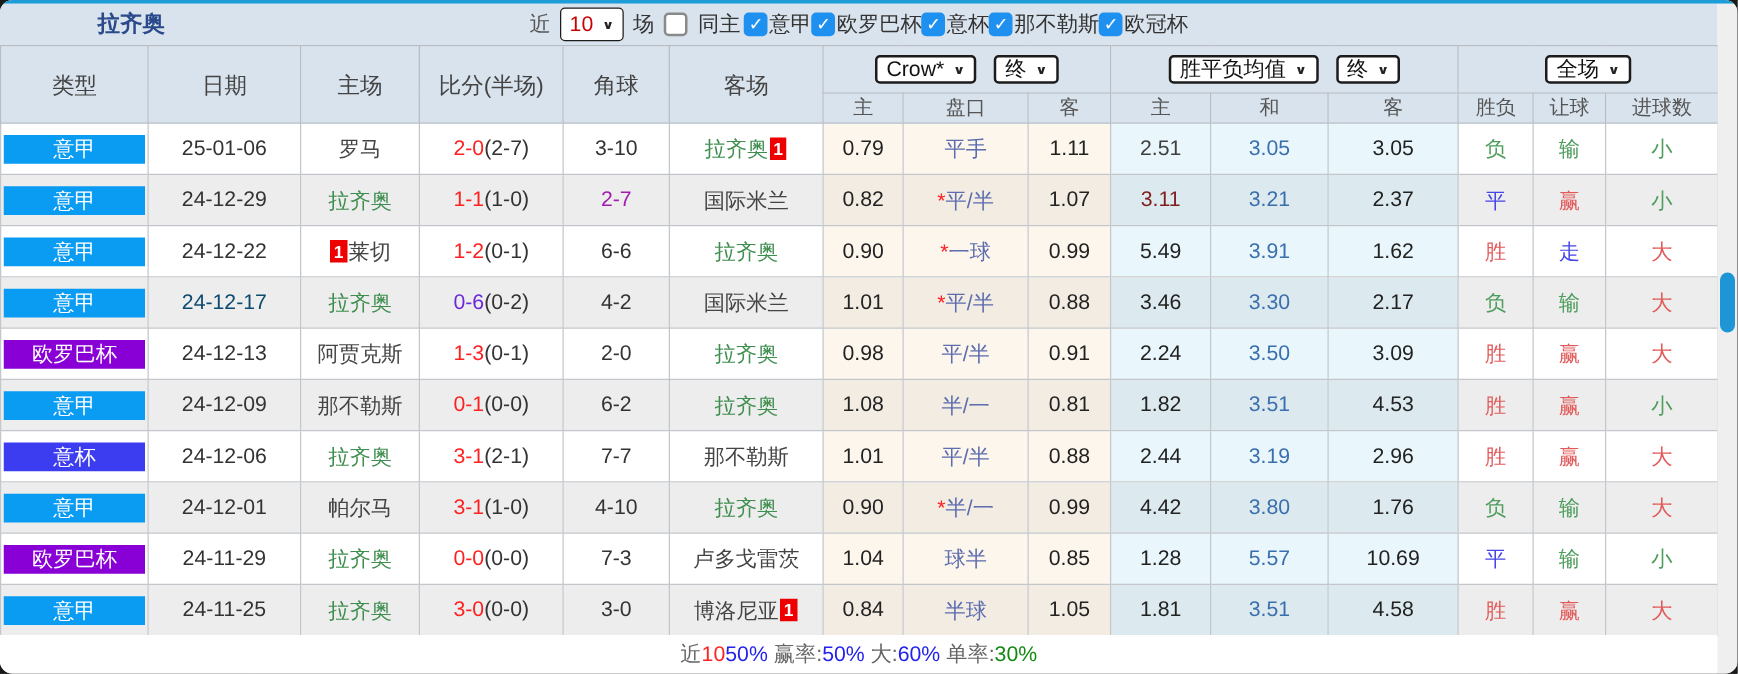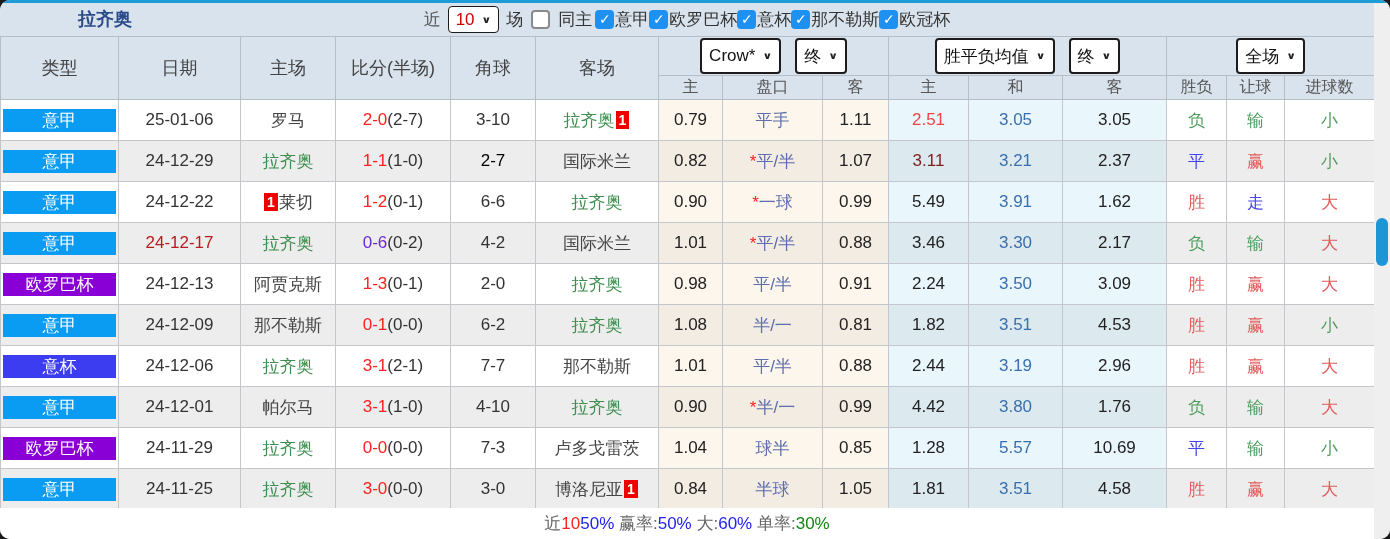--- a/index.html
+++ b/index.html
@@ -4,21 +4,21 @@
 <style>
   html,body{margin:0;padding:0;width:1390px;height:539px;overflow:hidden;background:#1a1a1a;}
   *{box-sizing:border-box;}
   body{font-family:"Liberation Sans","DejaVu Sans",sans-serif;}
   .app{position:relative;width:1390px;height:539px;background:#fff;border-radius:10px;overflow:hidden;}
   .topline{position:absolute;top:0;left:0;width:1390px;height:3px;background:#1e9cd7;}
   .topbar{position:absolute;top:3px;left:0;width:1374px;height:33px;background:#d9e3ed;}
   .title{position:absolute;left:78px;top:0;line-height:33px;font-size:18px;font-weight:bold;color:#2b4a8b;}
   .controls{position:absolute;left:0;right:0;top:0;height:33px;display:flex;align-items:center;justify-content:center;gap:3px;font-size:17px;color:#333;}
   .ctl-label{color:#555;}
-  .select{display:inline-flex;align-items:center;justify-content:space-between;background:#fff;border:2px solid #1c1c1c;border-radius:4px;height:36px;padding:0 7px;font-size:17px;color:#111;cursor:default;}
+  .select{display:inline-flex;align-items:center;justify-content:space-between;background:#fff;border:2px solid #1c1c1c;border-radius:4px;height:23px;padding:0 7px;font-size:17px;color:#111;cursor:default;}
   .select .chev{font-size:12px;font-weight:bold;color:#222;margin-left:7px;transform:scaleY(.8);}
   .select.small{height:27px;border-width:1.5px;margin:0 4px;}
   .red{color:#cc0000;}
   .cb{display:inline-block;width:19px;height:19px;border-radius:4px;vertical-align:middle;}
   .cb.off{background:#fff;border:2px solid #8a8a8a;}
   .cb.on{background:#1e90f0;border:2px solid #1e90f0;color:#fff;font-size:14px;font-weight:bold;line-height:15px;text-align:center;}
   .lea{display:inline-flex;align-items:center;gap:1px;}
   table{position:absolute;top:36px;left:0;width:1374px;border-collapse:collapse;table-layout:fixed;}
   th,td{border:1px solid #c3c7cc;text-align:center;vertical-align:middle;overflow:hidden;white-space:nowrap;}
   thead th{background:#d9e3ed;border-color:#b7bdc5;font-weight:normal;}
@@ -158,35 +158,35 @@
             <div class="badge-type" style="background: rgb(10, 155, 242);">意甲</div>
           </td>
           <td><span style="color: rgb(51, 51, 51);">25-01-06</span></td>
           <td><span style="color: rgb(68, 68, 68);">罗马</span></td>
           <td><span style="color: rgb(255, 32, 32);">2-0</span><span class="score-half" style="color: rgb(51, 51, 51);">(2-7)</span></td>
           <td><span style="color: rgb(51, 51, 51);">3-10</span></td>
           <td><span style="color: rgb(63, 142, 79);">拉齐奥</span><span class="rc-badge" style="background: rgb(238, 0, 0);">1</span></td>
           <td class="c-odds"><span style="color: rgb(34, 34, 34);">0.79</span></td>
           <td class="c-odds"><span style="color: rgb(93, 109, 174);">平手</span></td>
           <td class="c-odds"><span style="color: rgb(34, 34, 34);">1.11</span></td>
-          <td class="c-avg"><span style="color: #ef4444;">2.51</span></td>
+          <td class="c-avg"><span style="color: #404040;">2.51</span></td>
           <td class="c-avg"><span style="color: rgb(58, 111, 174);">3.05</span></td>
           <td class="c-avg"><span style="color: rgb(34, 34, 34);">3.05</span></td>
           <td><span style="color: rgb(77, 157, 92);">负</span></td>
           <td><span style="color: rgb(77, 157, 92);">输</span></td>
           <td><span style="color: rgb(77, 157, 92);">小</span></td>
         </tr>
         <tr>
           <td class="c-type">
             <div class="badge-type" style="background: rgb(10, 155, 242);">意甲</div>
           </td>
           <td><span style="color: rgb(51, 51, 51);">24-12-29</span></td>
           <td><span style="color: rgb(63, 142, 79);">拉齐奥</span></td>
           <td><span style="color: rgb(255, 32, 32);">1-1</span><span class="score-half" style="color: rgb(51, 51, 51);">(1-0)</span></td>
-          <td><span style="color: #000000;">2-7</span></td>
+          <td><span style="color: #a21caf;">2-7</span></td>
           <td><span style="color: rgb(68, 68, 68);">国际米兰</span></td>
           <td class="c-odds"><span style="color: rgb(34, 34, 34);">0.82</span></td>
           <td class="c-odds"><span style="color: rgb(255, 32, 32);">*</span><span style="color: rgb(93, 109, 174);">平/半</span></td>
           <td class="c-odds"><span style="color: rgb(34, 34, 34);">1.07</span></td>
           <td class="c-avg"><span style="color: #7f1d1d;">3.11</span></td>
           <td class="c-avg"><span style="color: rgb(58, 111, 174);">3.21</span></td>
           <td class="c-avg"><span style="color: rgb(34, 34, 34);">2.37</span></td>
           <td><span style="color: rgb(70, 70, 232);">平</span></td>
           <td><span style="color: rgb(226, 91, 91);">赢</span></td>
           <td><span style="color: rgb(77, 157, 92);">小</span></td>
@@ -207,21 +207,21 @@
           <td class="c-avg"><span style="color: rgb(58, 111, 174);">3.91</span></td>
           <td class="c-avg"><span style="color: rgb(34, 34, 34);">1.62</span></td>
           <td><span style="color: rgb(226, 91, 91);">胜</span></td>
           <td><span style="color: rgb(70, 70, 232);">走</span></td>
           <td><span style="color: rgb(226, 91, 91);">大</span></td>
         </tr>
         <tr>
           <td class="c-type">
             <div class="badge-type" style="background: rgb(10, 155, 242);">意甲</div>
           </td>
-          <td><span style="color: #b91c1c;">24-12-17</span></td>
+          <td><span style="color: #0c4a6e;">24-12-17</span></td>
           <td><span style="color: rgb(63, 142, 79);">拉齐奥</span></td>
           <td><span style="color: #6d28d9;">0-6</span><span class="score-half" style="color: rgb(51, 51, 51);">(0-2)</span></td>
           <td><span style="color: rgb(51, 51, 51);">4-2</span></td>
           <td><span style="color: rgb(68, 68, 68);">国际米兰</span></td>
           <td class="c-odds"><span style="color: rgb(34, 34, 34);">1.01</span></td>
           <td class="c-odds"><span style="color: rgb(255, 32, 32);">*</span><span style="color: rgb(93, 109, 174);">平/半</span></td>
           <td class="c-odds"><span style="color: rgb(34, 34, 34);">0.88</span></td>
           <td class="c-avg"><span style="color: rgb(34, 34, 34);">3.46</span></td>
           <td class="c-avg"><span style="color: rgb(58, 111, 174);">3.30</span></td>
           <td class="c-avg"><span style="color: rgb(34, 34, 34);">2.17</span></td>

